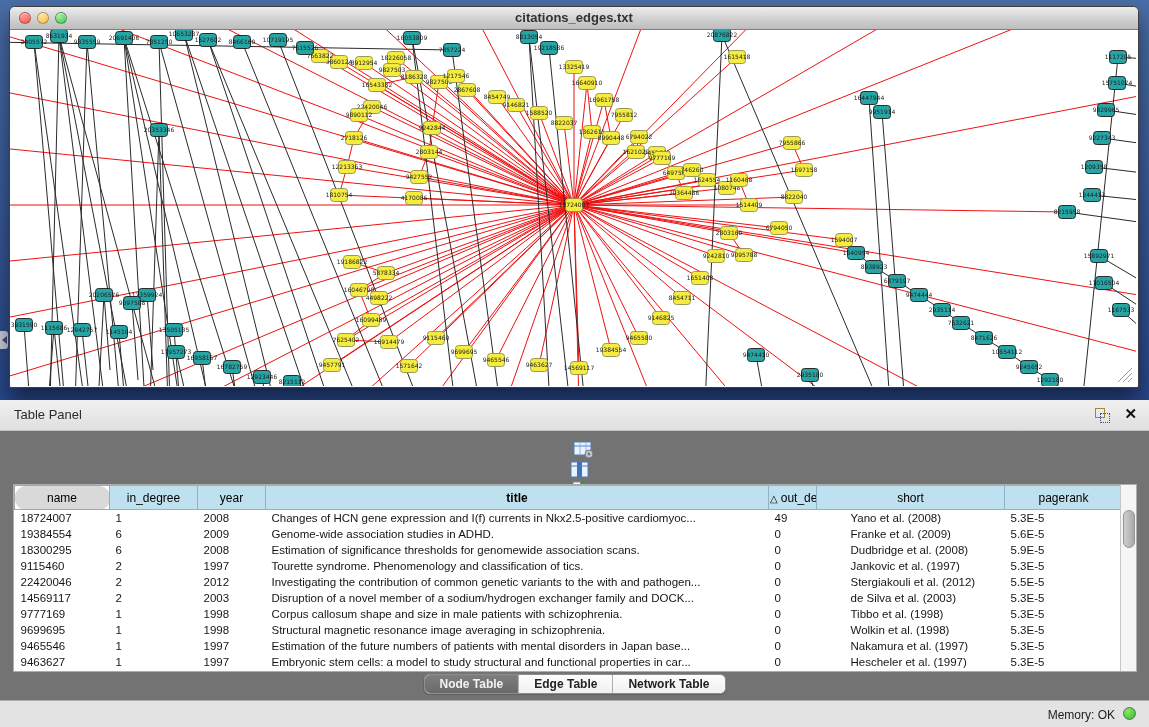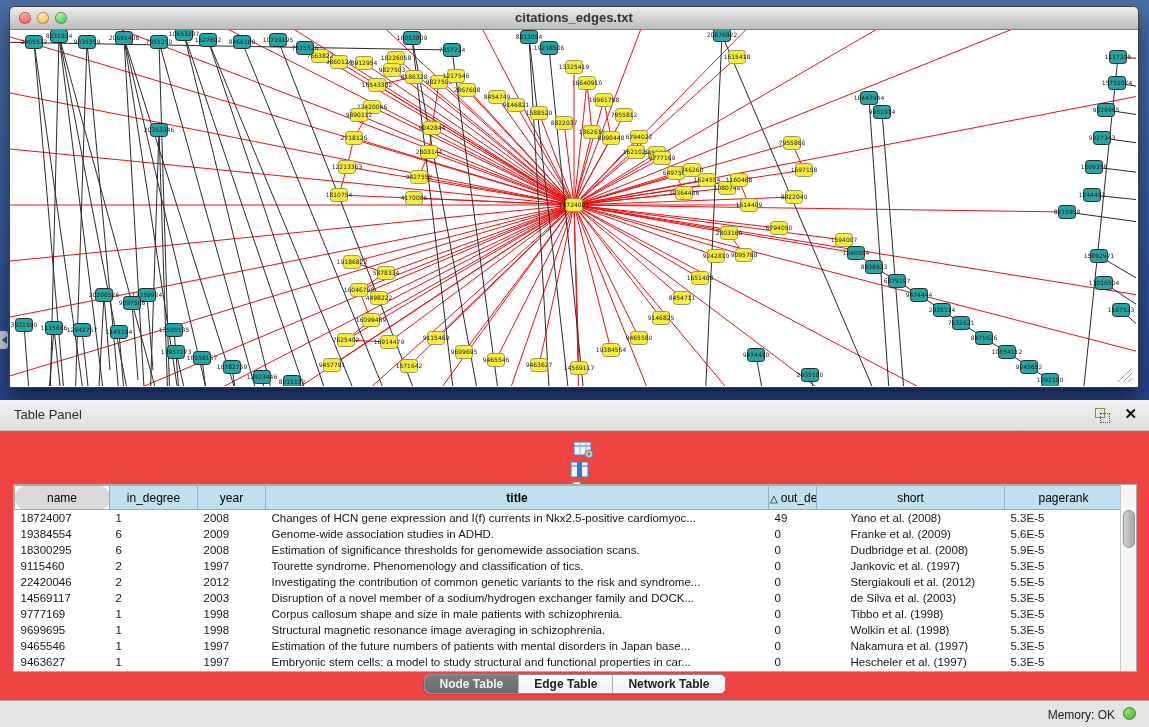--- a/index.html
+++ b/index.html
@@ -28,21 +28,21 @@
   .canvas{position:relative;width:1126px;height:356px;background:#fff;}
   .canvas svg{display:block;}
   rect.y{fill:#F5EC3F;stroke:#8E8E55;stroke-width:.9;}
   rect.t{fill:#27A5A5;stroke:#1b1b1b;stroke-width:.9;}
   line.er{stroke:#EE1111;stroke-width:1;}
   line.ek{stroke:#2A2A2A;stroke-width:1;}
   text.lbl{font-size:6px;fill:#1c1c1c;text-anchor:middle;font-family:"DejaVu Sans",sans-serif;}
   .grip line{stroke:#9a9a9a;stroke-width:1;}
 
   
-  .table-panel{position:absolute;left:0;top:400px;width:1149px;height:327px;background:#ef4444;}
+  .table-panel{position:absolute;left:0;top:400px;width:1149px;height:327px;background:#737373;}
   .panel-header{position:absolute;left:0;top:0;width:100%;height:30px;
     background:linear-gradient(180deg,#F1F1F1,#DFDFDF);border-bottom:1px solid #C2C2C2;}
   .panel-title{position:absolute;left:14px;top:7px;font-size:13px;color:#2c2c2c;}
   .float-ic{position:absolute;right:40px;top:8px;width:14px;height:14px;cursor:pointer;}
   .float-ic .sq1{position:absolute;left:0;top:0;width:8px;height:8px;border:1.5px solid #9A8A3A;}
   .float-ic .sq2{position:absolute;left:5px;top:5px;width:8px;height:8px;border:1.5px dotted #44506A;}
   .close-ic{position:absolute;right:12px;top:5px;font-size:15px;font-weight:700;color:#111;cursor:pointer;}
 
   .toolbar{position:absolute;left:0;top:40px;width:100%;height:40px;display:flex;align-items:center;flex-direction:column;}
   .tbtn{width:26px;height:24px;margin-left:12px;display:flex;align-items:center;justify-content:center;cursor:pointer;}
@@ -938,21 +938,21 @@
               <td class="c2">1997</td>
               <td class="c3">Tourette syndrome. Phenomenology and classification of tics.</td>
               <td class="c4">0</td>
               <td class="c5">Jankovic et al. (1997)</td>
               <td class="c6">5.3E-5</td>
             </tr>
             <tr>
               <td class="c0">22420046</td>
               <td class="c1">2</td>
               <td class="c2">2012</td>
-              <td class="c3">Investigating the contribution of common genetic variants to the risk and syndrome...</td>
+              <td class="c3">Investigating the contribution of common genetic variants to the with and pathogen...</td>
               <td class="c4">0</td>
               <td class="c5">Stergiakouli et al. (2012)</td>
               <td class="c6">5.5E-5</td>
             </tr>
             <tr>
               <td class="c0">14569117</td>
               <td class="c1">2</td>
               <td class="c2">2003</td>
               <td class="c3">Disruption of a novel member of a sodium/hydrogen exchanger family and DOCK...</td>
               <td class="c4">0</td>

